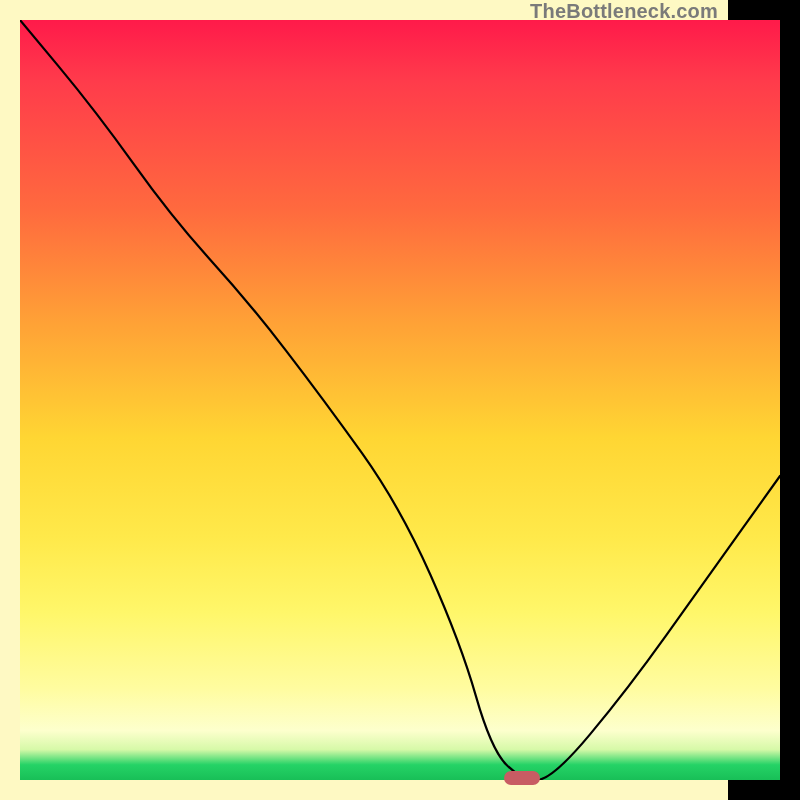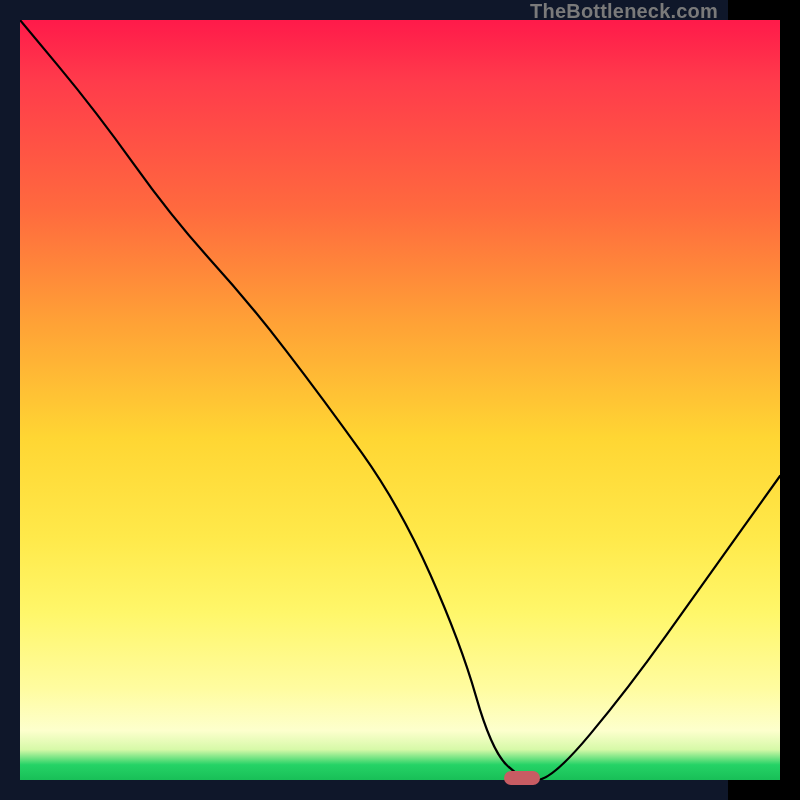--- a/index.html
+++ b/index.html
@@ -7,21 +7,21 @@
     padding: 0;
     width: 800px;
     height: 800px;
     background: #000;
     font-family: Arial, Helvetica, sans-serif;
   }
   .frame {
     position: relative;
     width: 728px;
     height: 800px;
-    background: #0f172a;
+    background: #fef9c3;
   }
   .plot {
     position: absolute;
     left: 20px;
     top: 20px;
     width: 760px;
     height: 760px;
     background: linear-gradient(to bottom,
       #ff1a4a 0%,
       #ff3b4b 8%,

